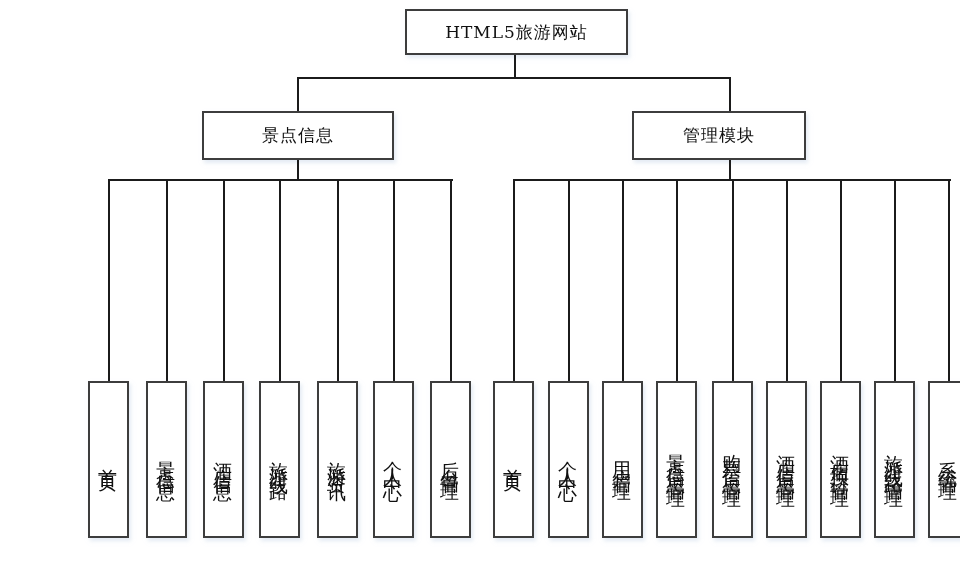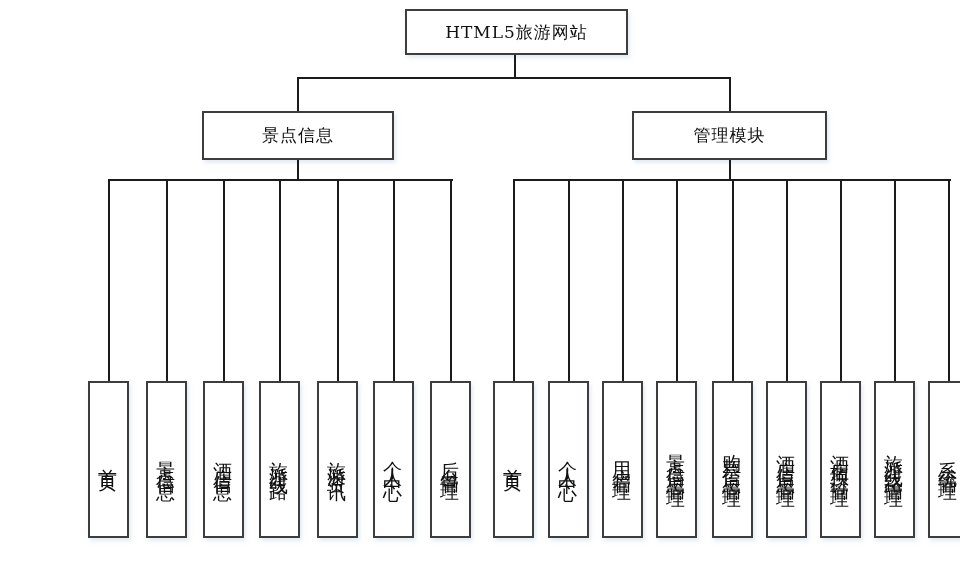--- a/index.html
+++ b/index.html
@@ -29,21 +29,21 @@
   </div>
 
   <div class="vline" style="left:467px;top:55px;height:24px;"></div>
   <div class="hline" style="left:250px;top:77px;width:434px;"></div>
   <div class="vline" style="left:250px;top:77px;height:34px;"></div>
   <div class="vline" style="left:682px;top:77px;height:34px;"></div>
 
   <div class="node module-node" style="left:155px;top:111px;width:192px;height:49px;">
     <span>景点信息</span>
   </div>
-  <div class="node module-node" style="left:585px;top:111px;width:195px;height:49px;">
+  <div class="node module-node" style="left:585px;top:111px;width:174px;height:49px;">
     <span>管理模块</span>
   </div>
 
   <div class="vline" style="left:250px;top:160px;height:20px;"></div>
   <div class="vline" style="left:682px;top:160px;height:21px;"></div>
   <div class="hline" style="left:61px;top:179px;width:345px;"></div>
   <div class="hline" style="left:466px;top:179px;width:438px;"></div>
 
   <div id="leaves">
       <div class="vline" style="left: 61px; top: 179px; height: 205px;"></div>

